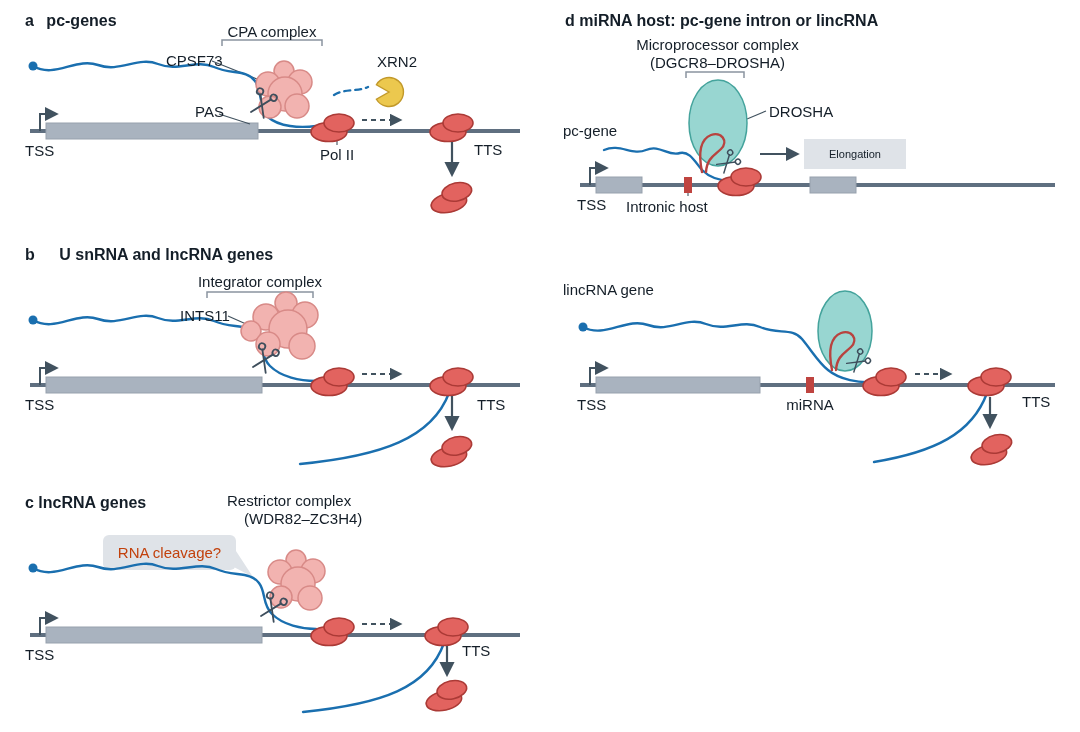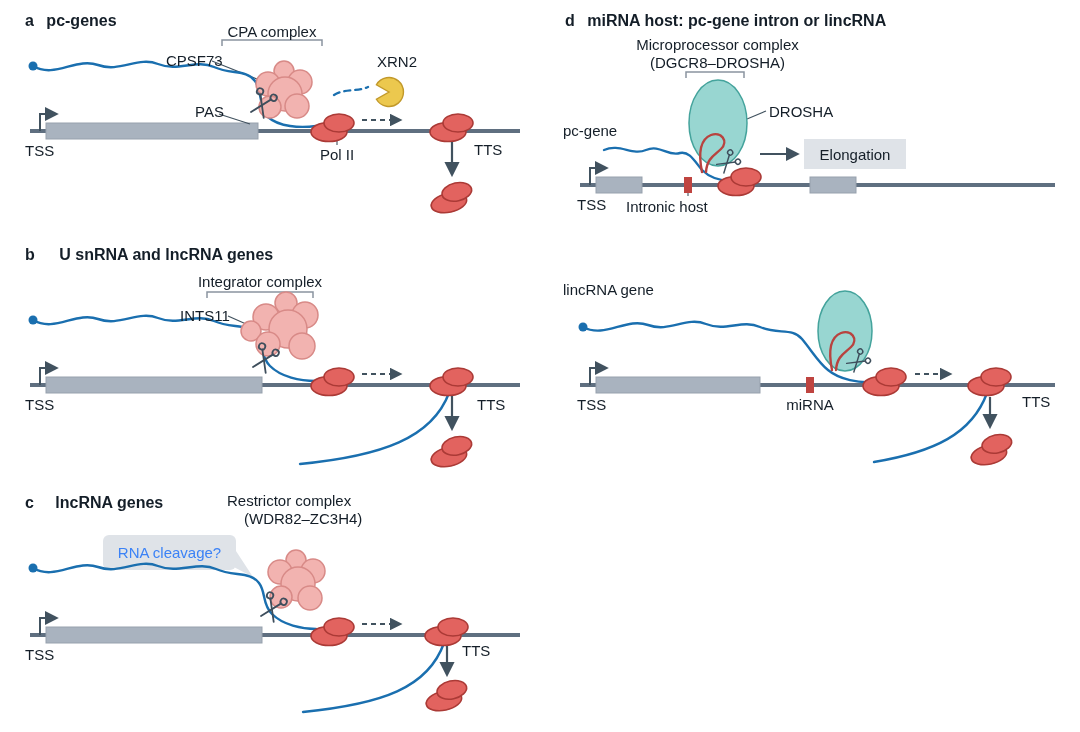--- a/index.html
+++ b/index.html
@@ -4,23 +4,23 @@
 <style>
   html,body{margin:0;padding:0;background:#ffffff}
   .canvas{position:relative;width:1080px;height:732px;background:#ffffff;
           font-family:Liberation Sans, sans-serif;overflow:hidden}
   .canvas > svg{position:absolute;left:0;top:0}
   .lbl{position:absolute;font-size:15px;line-height:1.15;color:#141e28;white-space:nowrap}
   .ttl{font-weight:700;font-size:16px}
   .ctr{text-align:center;white-space:normal}
   .panel-letter{font-weight:700}
   .box{position:absolute;background:#dfe3e8;display:flex;align-items:center;justify-content:center;
-       font-size:15px;color:#141e28}
+       font-size:11px;color:#141e28}
   .bubble-lbl{position:absolute;display:flex;align-items:center;justify-content:center;
-       font-size:15px;color:#3b82f6}
+       font-size:15px;color:#c2410c}
 </style>
 </head>
 <body>
 
 <div class="canvas">
 
 <svg width="1080" height="732" viewBox="0 0 1080 732">
   <defs>
     <marker id="ah" viewBox="0 0 10 10" refX="8" refY="5" markerWidth="7" markerHeight="7" orient="auto-start-reverse">
       <path d="M0,0 L10,5 L0,10 z" fill="#41525f"></path>
@@ -184,31 +184,31 @@
   <span class="panel-letter">b</span>
   <span style="margin-left:20px">U snRNA and lncRNA genes</span>
 </div>
 <div class="lbl ctr" style="left:195px;top:273px;width:130px">Integrator complex</div>
 <div class="lbl" style="left:180px;top:307px">INTS11</div>
 <div class="lbl" style="left:25px;top:396px">TSS</div>
 <div class="lbl" style="left:477px;top:396px">TTS</div>
 
 <div class="lbl ttl" style="left:25px;top:494px">
   <span class="panel-letter">c</span>
-  <span style="margin-left:17px">lncRNA genes</span>
+  <span style="margin-left:0">lncRNA genes</span>
 </div>
 <div class="lbl" style="left:227px;top:492px">Restrictor complex</div>
 <div class="lbl" style="left:244px;top:510px">(WDR82–ZC3H4)</div>
 <div class="bubble-lbl" style="left:103px;top:535px;width:133px;height:35px">RNA cleavage?</div>
 <div class="lbl" style="left:25px;top:646px">TSS</div>
 <div class="lbl" style="left:462px;top:642px">TTS</div>
 
 <div class="lbl ttl" style="left:565px;top:12px">
   <span class="panel-letter">d</span>
-  <span style="margin-left:8px">miRNA host: pc-gene intron or lincRNA</span>
+  <span style="">miRNA host: pc-gene intron or lincRNA</span>
 </div>
 <div class="lbl ctr" style="left:635px;top:36px;width:165px">Microprocessor complex</div>
 <div class="lbl ctr" style="left:635px;top:54px;width:165px">(DGCR8–DROSHA)</div>
 <div class="lbl" style="left:769px;top:103px">DROSHA</div>
 <div class="lbl" style="left:563px;top:122px">pc-gene</div>
 <div class="box" style="left:804px;top:139px;width:102px;height:30px">Elongation</div>
 <div class="lbl" style="left:577px;top:196px">TSS</div>
 <div class="lbl" style="left:626px;top:198px">Intronic host</div>
 <div class="lbl" style="left:563px;top:281px">lincRNA gene</div>
 <div class="lbl ctr" style="left:783px;top:396px;width:54px">miRNA</div>

